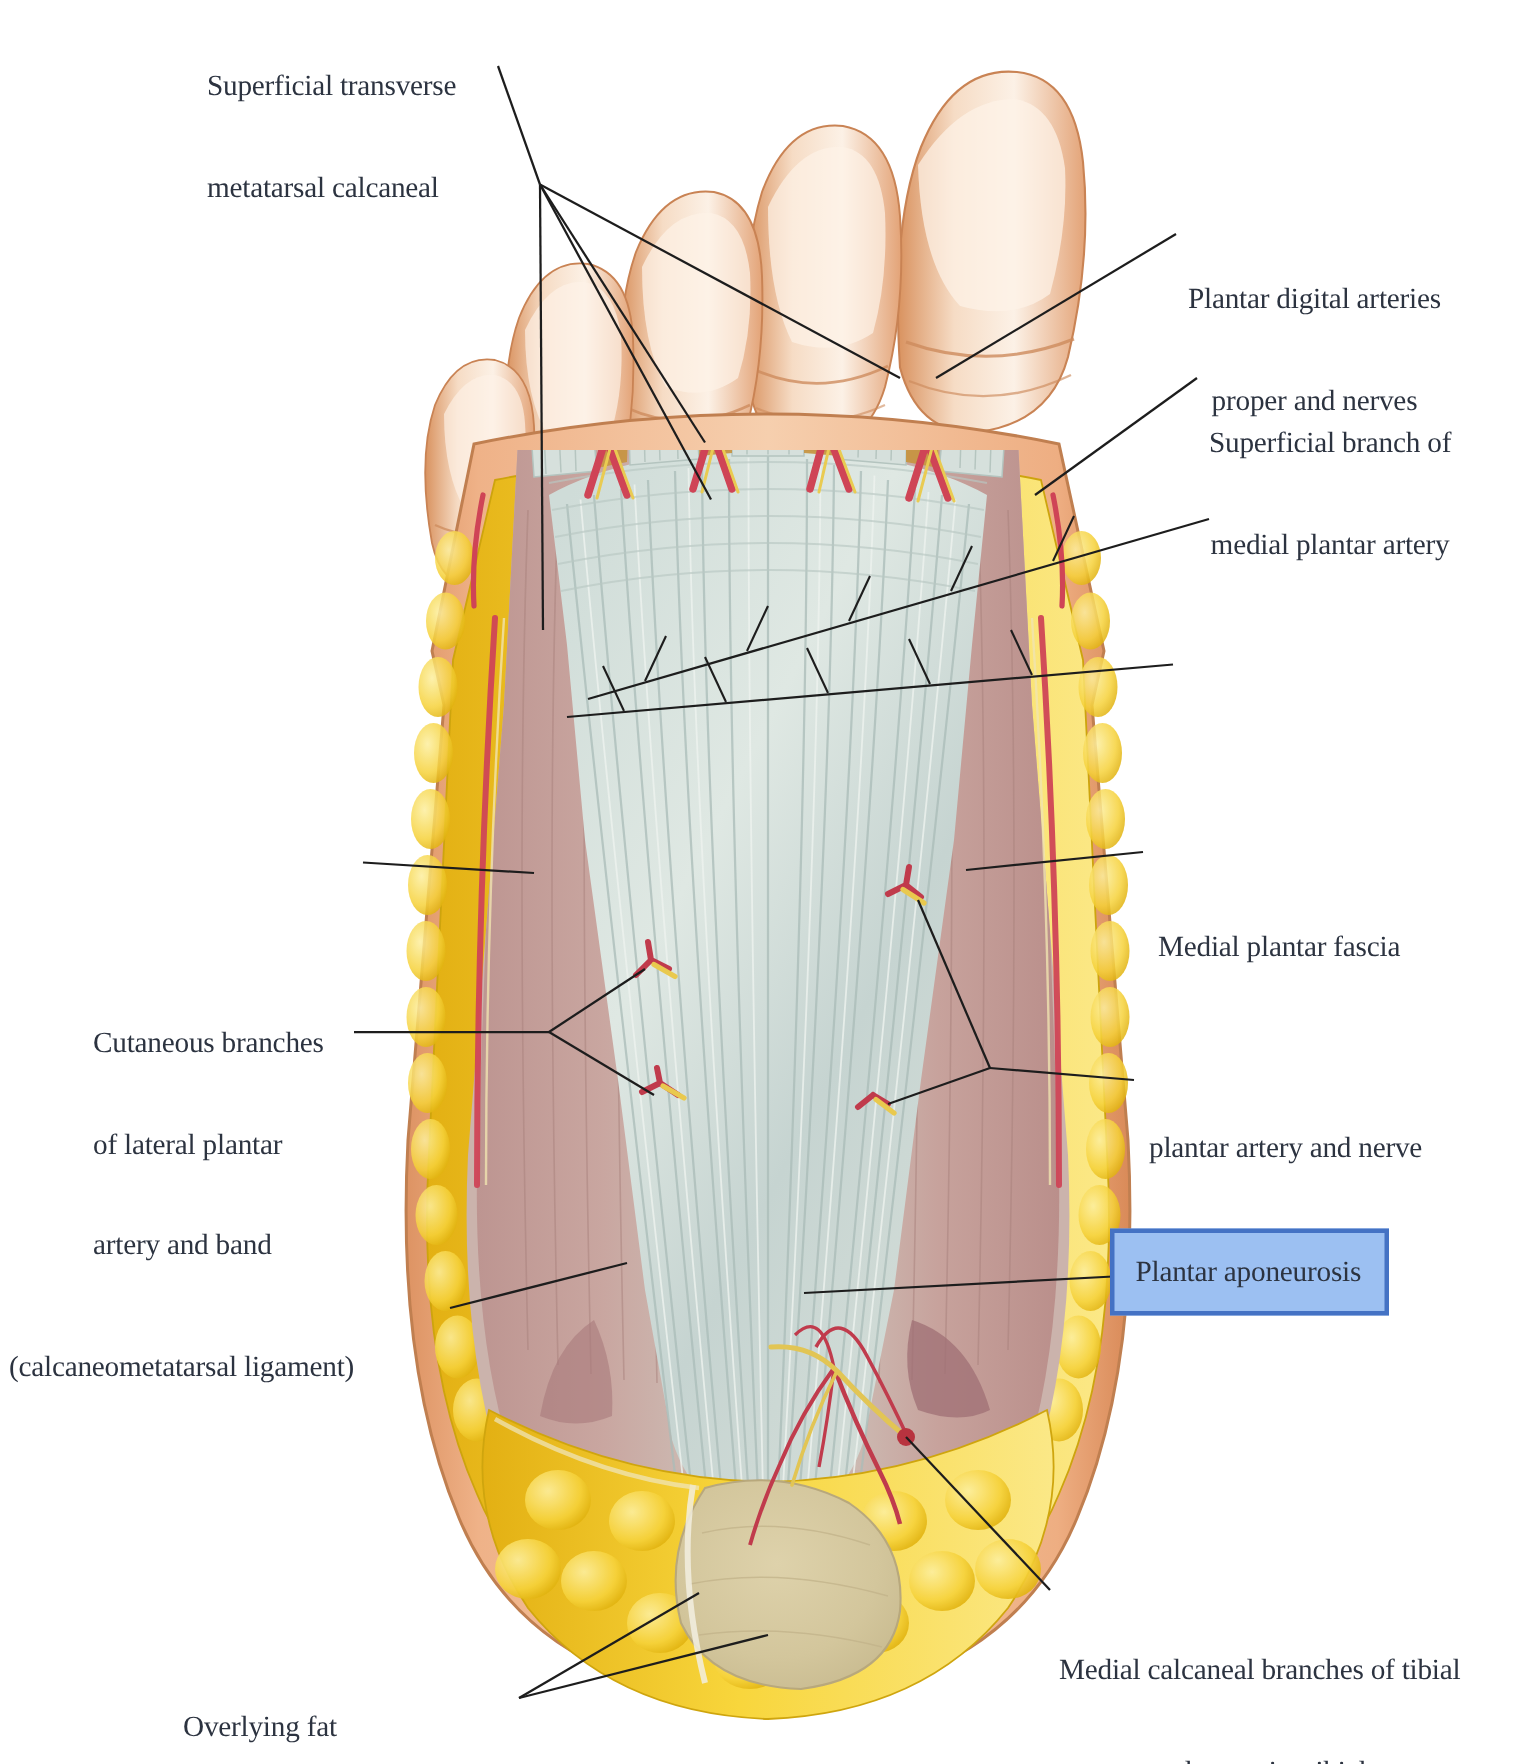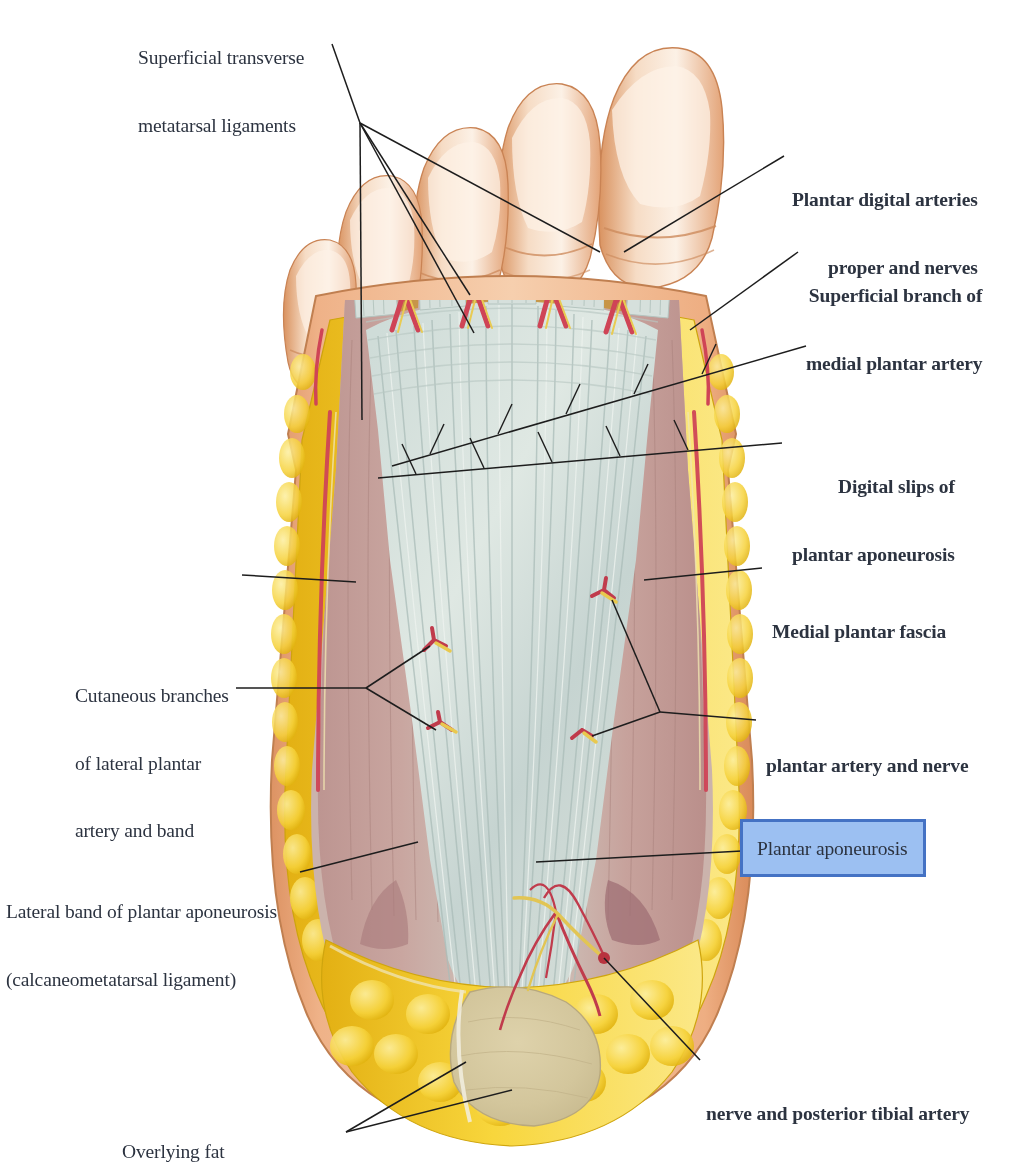--- a/index.html
+++ b/index.html
@@ -13,21 +13,21 @@
   svg#art{position:absolute;left:0;top:0;width:1024px;height:1176px;}
   .lbl{
     position:absolute;
     font-family:"Liberation Serif",serif;
     font-size:19.5px;
     line-height:22.5px;
     color:#2c3340;
     white-space:pre;
     letter-spacing:-0.15px;
   }
-  .lbl.r{text-align:right;font-weight:bold;}
+  .lbl.r{text-align:center;}
   .lbl.l{text-align:left;}
   #hl-box{
     position:absolute;
     left:740px;top:819px;width:186px;height:58px;
     background:#9cc0f2;
     border:3px solid #4472c4;
     box-sizing:border-box;
   }
   #hl-box .lbl{
     position:static;
@@ -395,64 +395,60 @@
 
       <path d="M700,1060 L604,958"></path>
 
       <path d="M346,1132 L466,1062"></path>
       <path d="M346,1132 L512,1090"></path>
     </g>
   </svg>
 
   <div class="lbl l" style="left:138px;top:2px;">
     <div>Superficial transverse</div>
-    <div>metatarsal ligaments</div>
+    <div>metatarsal calcaneal</div>
   </div>
 
   <div class="lbl r" style="left:792px;top:144px;">
     <div>Plantar digital arteries</div>
     <div>proper and nerves</div>
   </div>
 
   <div class="lbl r" style="left:806px;top:240px;">
     <div>Superficial branch of</div>
     <div>medial plantar artery</div>
   </div>
 
 
-  <div class="lbl r" style="left:792px;top:431px;">
-    <div>Digital slips of</div>
-    <div>plantar aponeurosis</div>
-  </div>
 
   <div class="lbl r" style="left:772px;top:576px;">
     <div>Medial plantar fascia</div>
   </div>
 
 
-  <div class="lbl l" style="left:62px;top:640px;margin-left:13px;">
+  <div class="lbl l" style="left:62px;top:640px;">
     <div>Cutaneous branches</div>
     <div>of lateral plantar</div>
     <div>artery and band</div>
   </div>
 
   <div class="lbl r" style="left:766px;top:710px;">
     <div>plantar artery and nerve</div>
   </div>
 
   <div class="lbl l" style="left:6px;top:856px;">
-    <div>Lateral band of plantar aponeurosis</div>
     <div>(calcaneometatarsal ligament)</div>
   </div>
 
   <div id="hl-box">
     <div class="lbl">Plantar aponeurosis</div>
   </div>
 
   <div class="lbl r" style="left:706px;top:1058px;">
+    <div>Medial calcaneal branches of tibial</div>
     <div>nerve and posterior tibial artery</div>
   </div>
 
   <div class="lbl l" style="left:122px;top:1096px;">
     <div>Overlying fat</div>
     
     
   </div>
 
 </div>

